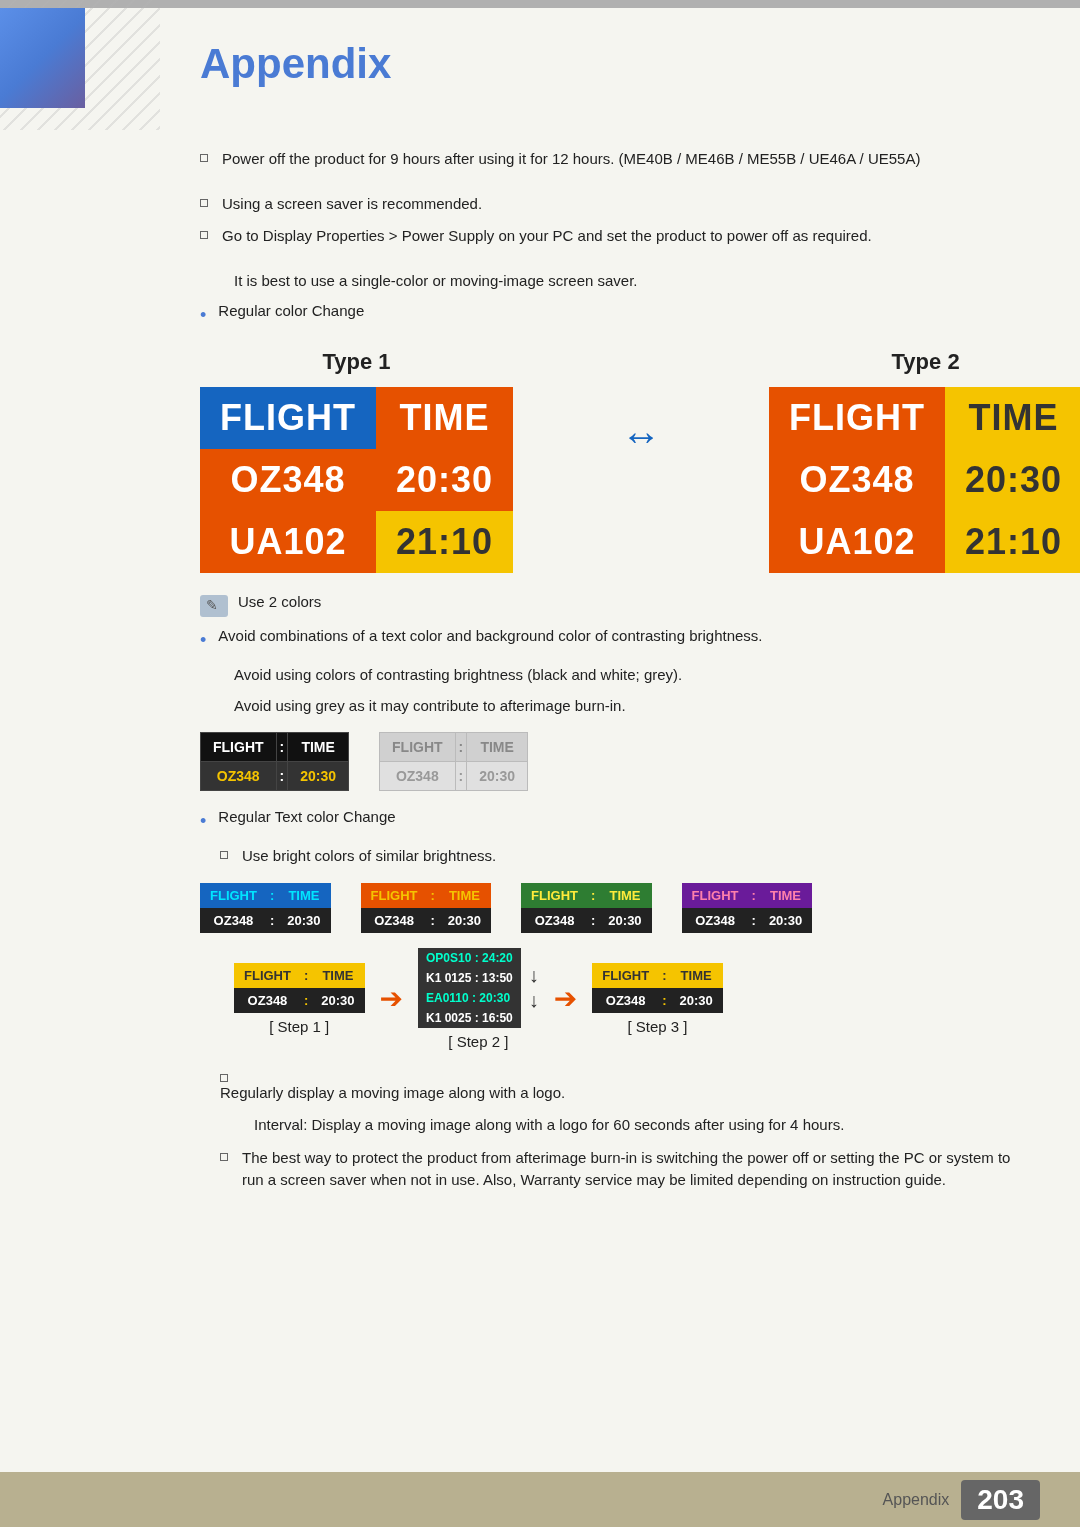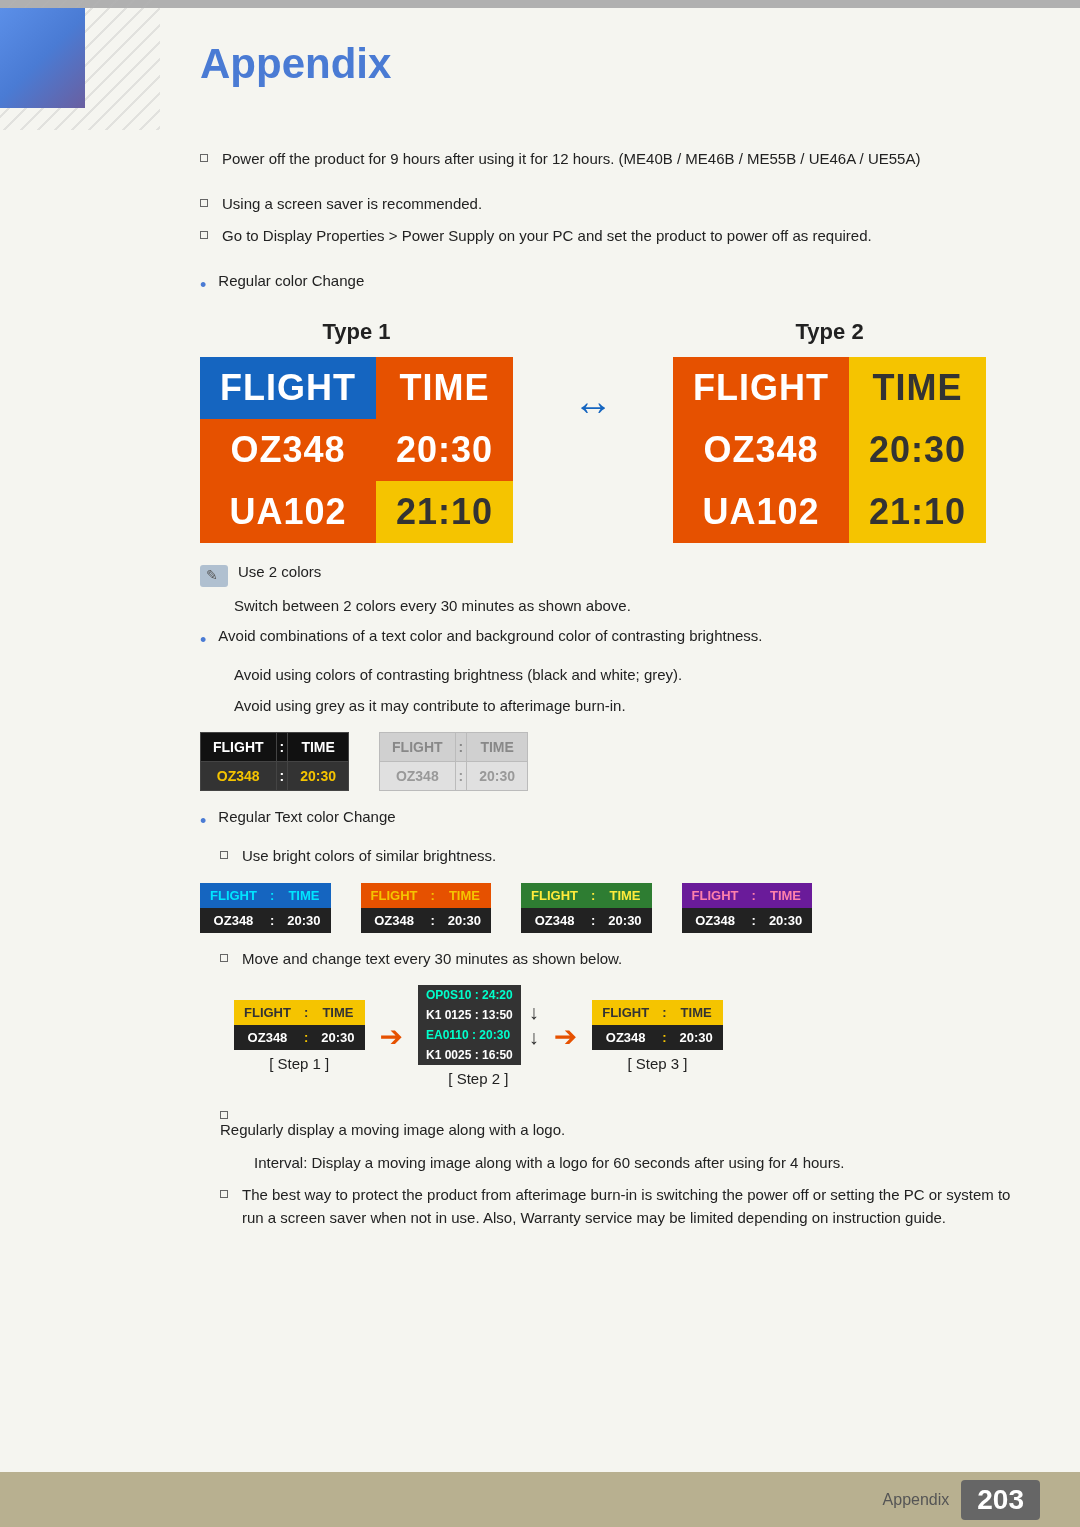--- a/index.html
+++ b/index.html
@@ -91,21 +91,21 @@
       height: 8px;
       border: 1.5px solid #666;
       margin-right: 14px;
       margin-top: 6px;
       flex-shrink: 0;
     }
 
     
     .types-section {
       display: flex;
-      gap: 60px;
+      gap: 108px;
       margin: 20px 0 20px 0;
       align-items: flex-start;
     }
 
     .type-block {
       display: flex;
       flex-direction: column;
       align-items: center;
     }
 
@@ -332,20 +332,21 @@
 
   <div class="bullet-item">
     <span class="bullet-square"></span>
     <span>Using a screen saver is recommended.</span>
   </div>
 
   <div class="bullet-item section-gap">
     <span class="bullet-square"></span>
     <span>Go to Display Properties &gt; Power Supply on your PC and set the product to power off as required.</span>
   </div>
+  <div class="indent-text">It is best to use a single-color or moving-image screen saver.</div>
 
   <div class="bullet-item">
     <span class="bullet-dot">•</span>
     <span>Regular color Change</span>
   </div>
 
   <div class="types-section">
 
     <div class="type-block">
       <div class="type-label">Type 1</div>
@@ -389,21 +390,20 @@
         </tr>
       </tbody>
         </table>
     </div>
   </div>
 
   <div class="note-row">
     <div class="note-icon"></div>
     <span style="font-size:15px;color:#222;">Use 2 colors</span>
   </div>
-  <div class="indent-text">Switch between 2 colors every 30 minutes as shown above.</div>
 
   <div class="bullet-item">
     <span class="bullet-dot">•</span>
     <span>Avoid combinations of a text color and background color of contrasting brightness.</span>
   </div>
   <div class="indent-text">Avoid using colors of contrasting brightness (black and white; grey).</div>
   <div class="indent-text">Avoid using grey as it may contribute to afterimage burn-in.</div>
 
   <div class="small-tables-row">
 
@@ -504,24 +504,20 @@
       </tr>
       <tr>
         <td style="background:#222;color:#fff;font-size:13px;font-weight:bold;padding:5px 10px;">OZ348</td>
         <td class="colon-cell" style="background:#222;color:#fff;font-size:13px;font-weight:bold;padding:5px 3px;">:</td>
         <td style="background:#222;color:#fff;font-size:13px;font-weight:bold;padding:5px 10px;">20:30</td>
       </tr>
     </tbody>
       </table>
   </div>
 
-  <div class="bullet-item" style="margin-left:20px;">
-    <span class="bullet-square"></span>
-    <span>Move and change text every 30 minutes as shown below.</span>
-  </div>
 
   <div class="steps-row" style="margin-left:34px;margin-top:15px;">
 
     <div>
       <table class="flight-table-small">
         <tbody>
             <tr>
           <td style="background:#f5c400;color:#333;font-size:13px;font-weight:bold;padding:5px 10px;">FLIGHT</td>
           <td class="colon-cell" style="background:#f5c400;color:#333;font-size:13px;font-weight:bold;padding:5px 3px;">:</td>
           <td style="background:#f5c400;color:#333;font-size:13px;font-weight:bold;padding:5px 10px;">TIME</td>

